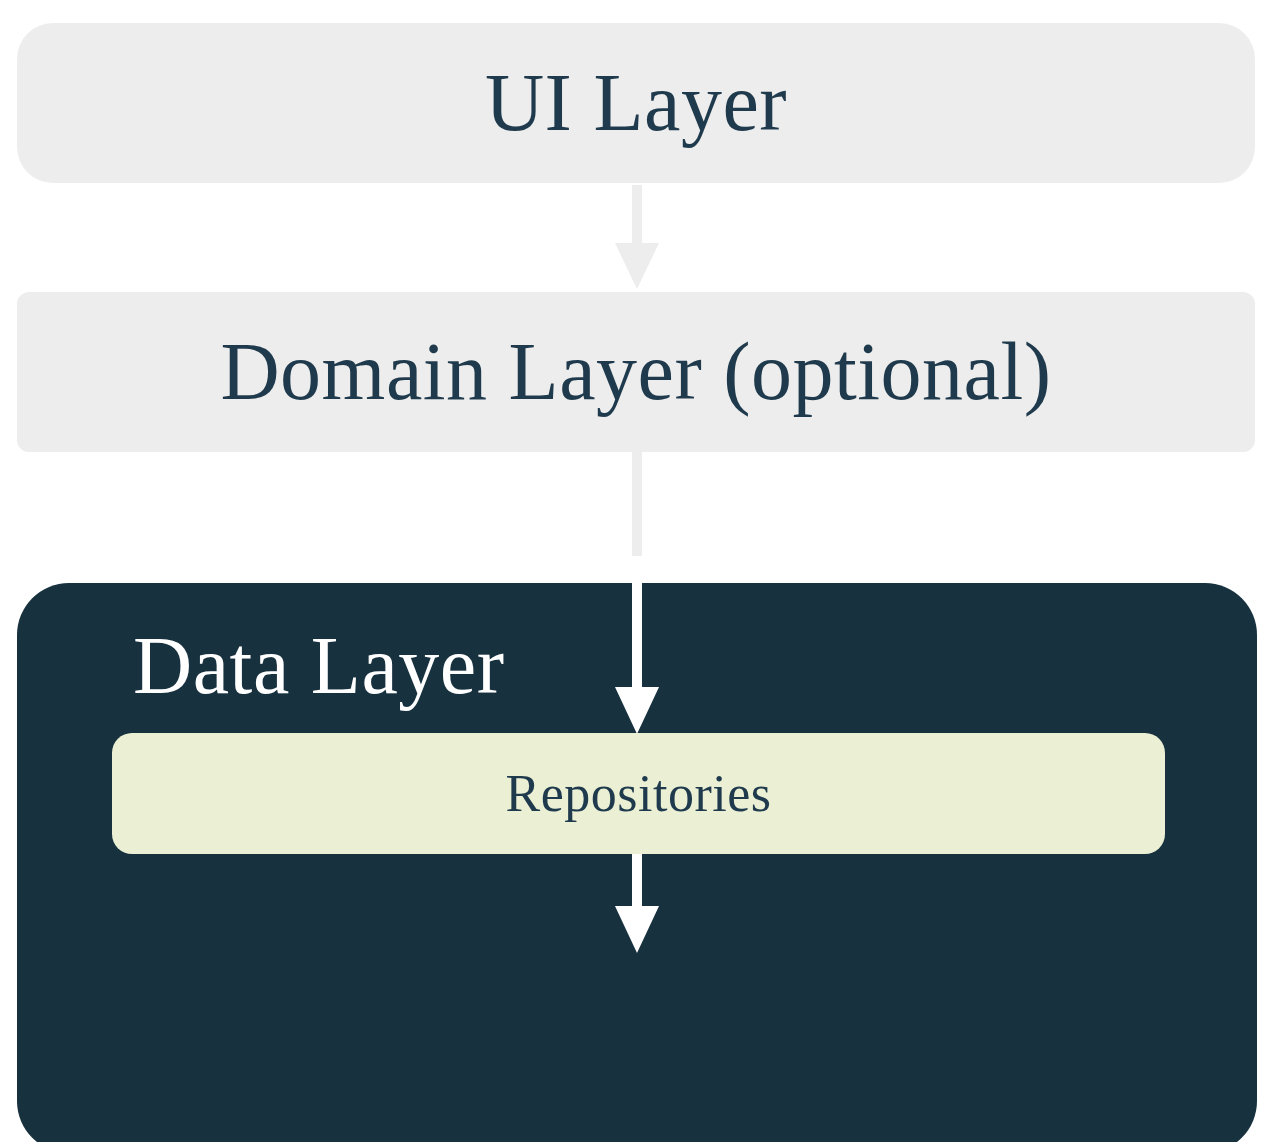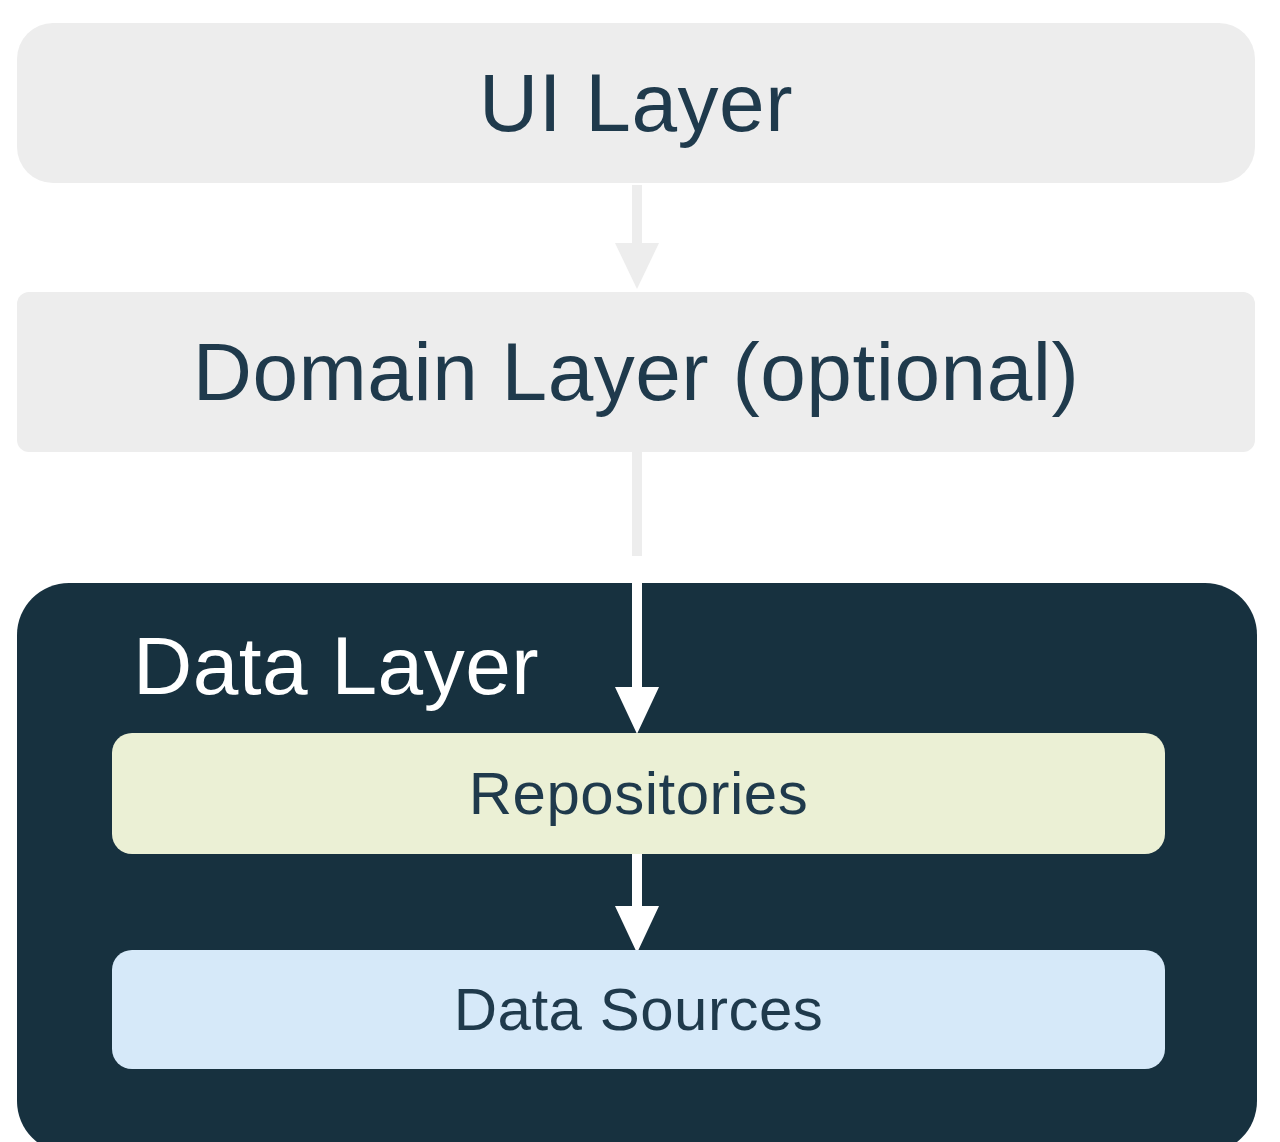--- a/index.html
+++ b/index.html
@@ -5,21 +5,21 @@
   html, body {
     margin: 0;
     padding: 0;
     background: #ffffff;
   }
   .canvas {
     position: relative;
     width: 1280px;
     height: 1142px;
     background: #ffffff;
-    font-family: Liberation Sans, sans-serif;
+    font-family: Liberation Serif, serif;
     overflow: hidden;
   }
   .box {
     position: absolute;
     display: flex;
     align-items: center;
     justify-content: center;
     box-sizing: border-box;
   }
   .layer-bar {
@@ -55,21 +55,21 @@
     line-height: 1.15;
     font-weight: 400;
     letter-spacing: 0.5px;
     white-space: nowrap;
   }
   .inner-pill {
     left: 112px;
     width: 1053px;
     border-radius: 20px;
     color: #1F3A4C;
-    font-size: 60px;
+    font-size: 52px;
     font-weight: 400;
     letter-spacing: 0.5px;
     white-space: nowrap;
   }
   .repositories {
     top: 733px;
     height: 121px;
     background: #EBF0D5;
   }
   .data-sources {
@@ -137,17 +137,14 @@
 
   <div class="box inner-pill repositories">
     <span>Repositories</span>
   </div>
 
   <div>
     <div class="shaft white a3"></div>
     <div class="head white-head a3"></div>
   </div>
 
-  <div class="box inner-pill data-sources">
-    <span>Data Sources</span>
-  </div>
 
 </div>
 
 </body></html>

